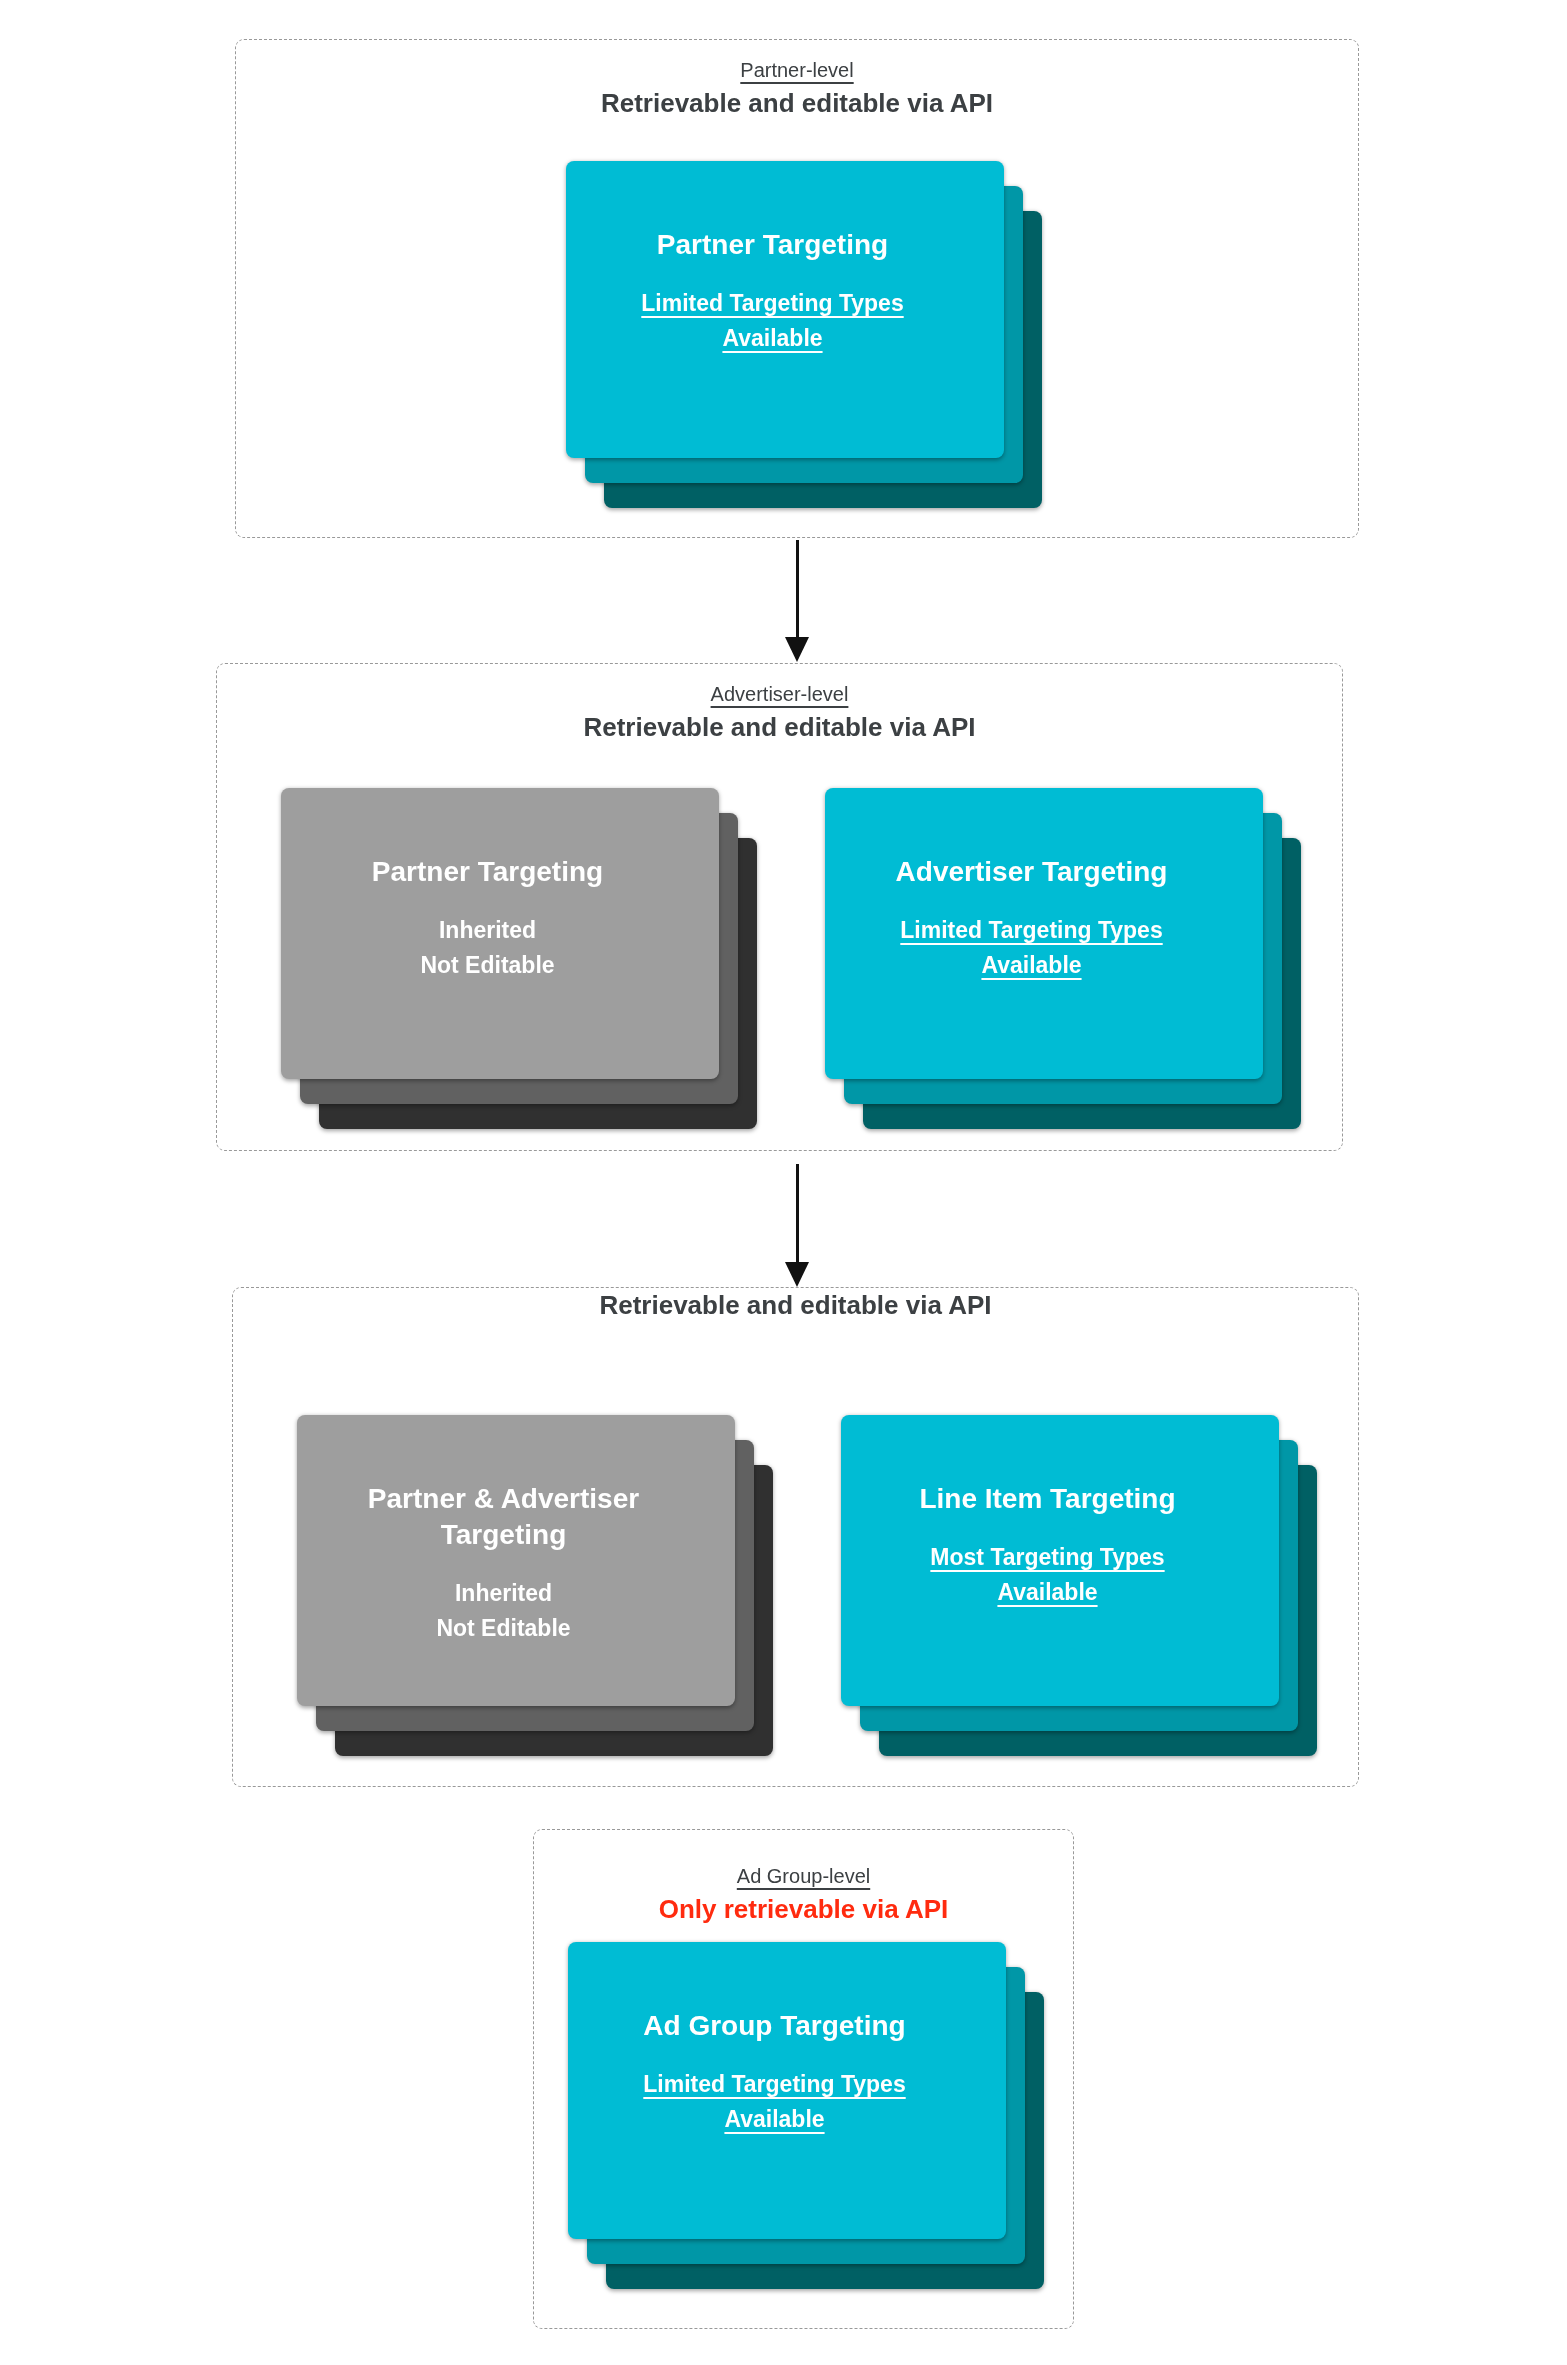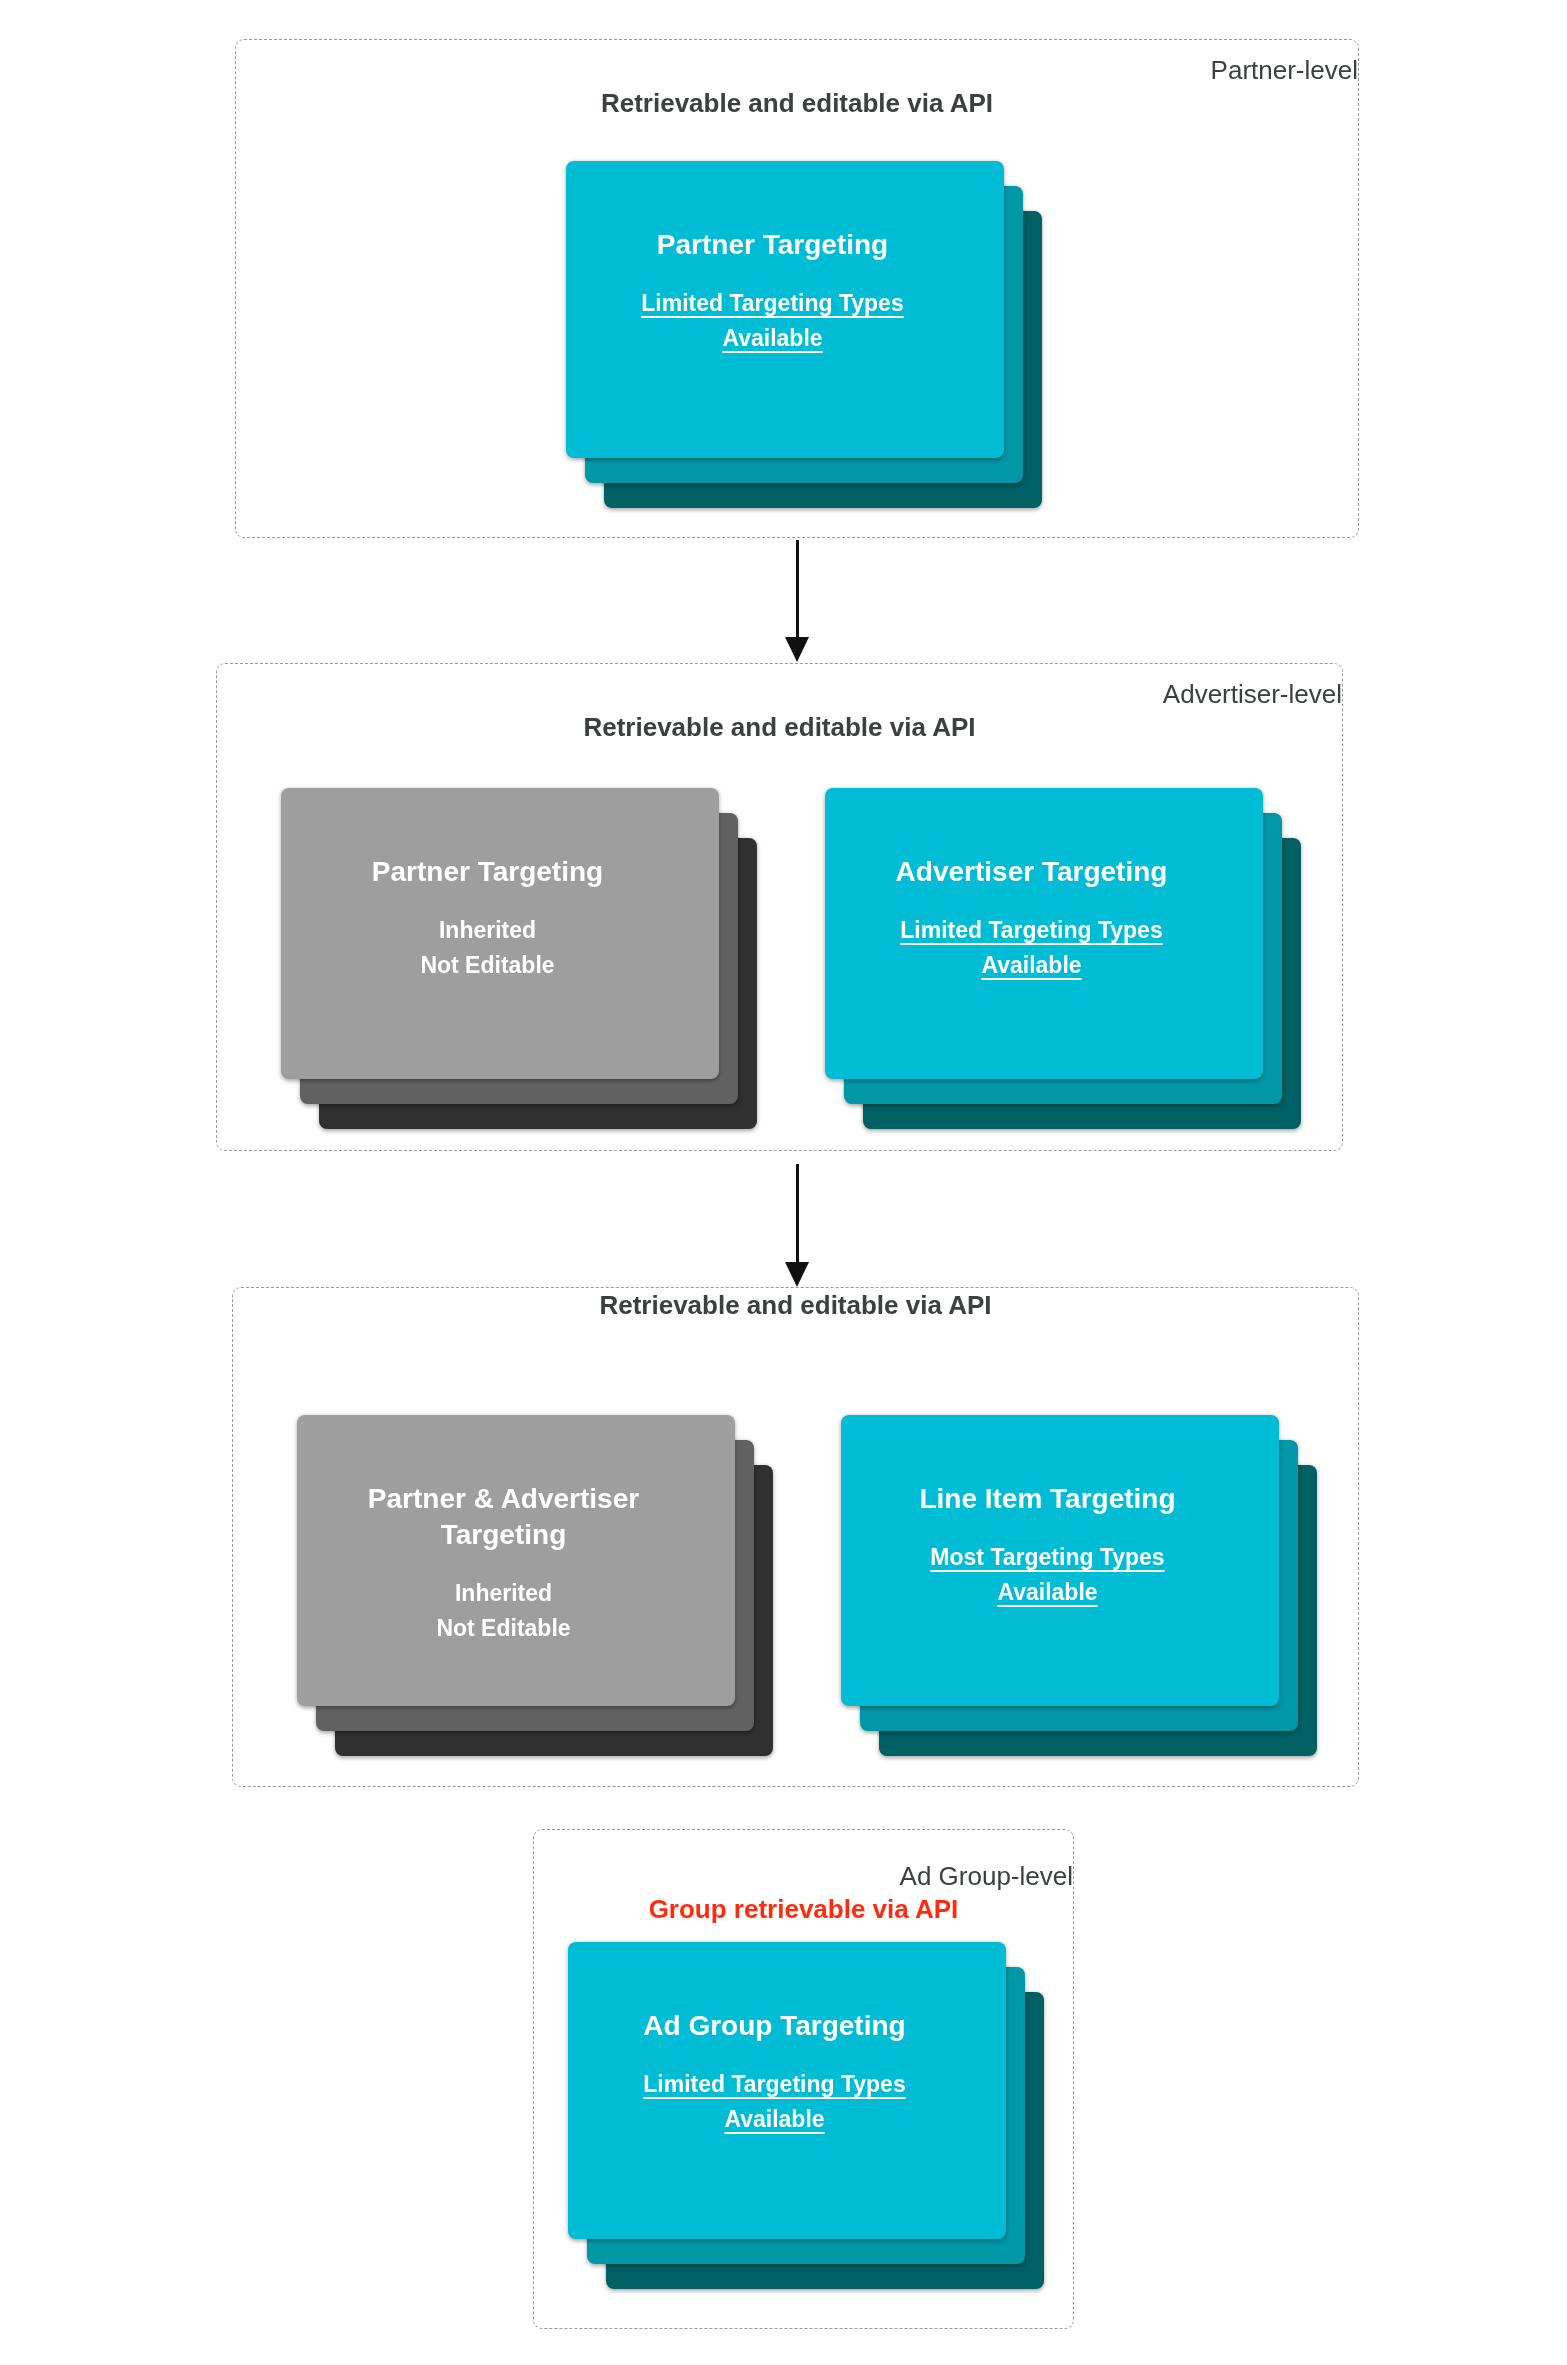--- a/index.html
+++ b/index.html
@@ -14,22 +14,22 @@
   }
   .panel{
     position:absolute; border:1.8px dashed var(--border); border-radius:9px;
     box-sizing:border-box; background:#ffffff;
   }
   .panel.s1{left:235px; top:39px;  width:1124px; height:499px;}
   .panel.s2{left:216px; top:663px; width:1127px; height:488px;}
   .panel.s3{left:232px; top:1287px;width:1127px; height:500px;}
   .panel.s4{left:533px; top:1829px;width:541px;  height:500px;}
   .panel-title{
-    margin-top:14.3px; text-align:right; font-size:26px; font-weight:400; color:var(--ink);
-    text-decoration-thickness:1.8px; text-underline-offset:4.5px;
+    margin-top:14.3px; text-align:center; font-size:20px; font-weight:400; color:var(--ink);
+    text-decoration:underline; text-decoration-thickness:1.8px; text-underline-offset:4.5px;
     line-height:32px;
   }
   .s4 .panel-title{margin-top:30px;}
   .panel-subtitle{
     text-align:center; font-size:26px; font-weight:700; color:var(--ink); line-height:34px;
   }
   .panel-subtitle.alert{color:var(--red);}
   .stack{position:absolute;}
   .stack, .stack .layer, .stack .card{width:438px; height:295px;}
   .s1 .stack, .s1 .stack .layer, .s1 .stack .card,
@@ -155,21 +155,21 @@
         <div class="card-sub u">
           <div>Most Targeting Types</div>
           <div>Available</div>
         </div>
       </div>
     </div>
   </section>
 
   <section class="panel s4">
     <div class="panel-title">Ad Group-level</div>
-    <div class="panel-subtitle alert">Group retrievable via API</div>
+    <div class="panel-subtitle alert">Only retrievable via API</div>
     <div class="stack teal only">
       <div class="layer l3"></div>
       <div class="layer l2"></div>
       <div class="card">
         <div class="card-title">Ad Group Targeting</div>
         <div class="card-sub u">
           <div>Limited Targeting Types</div>
           <div>Available</div>
         </div>
       </div>

